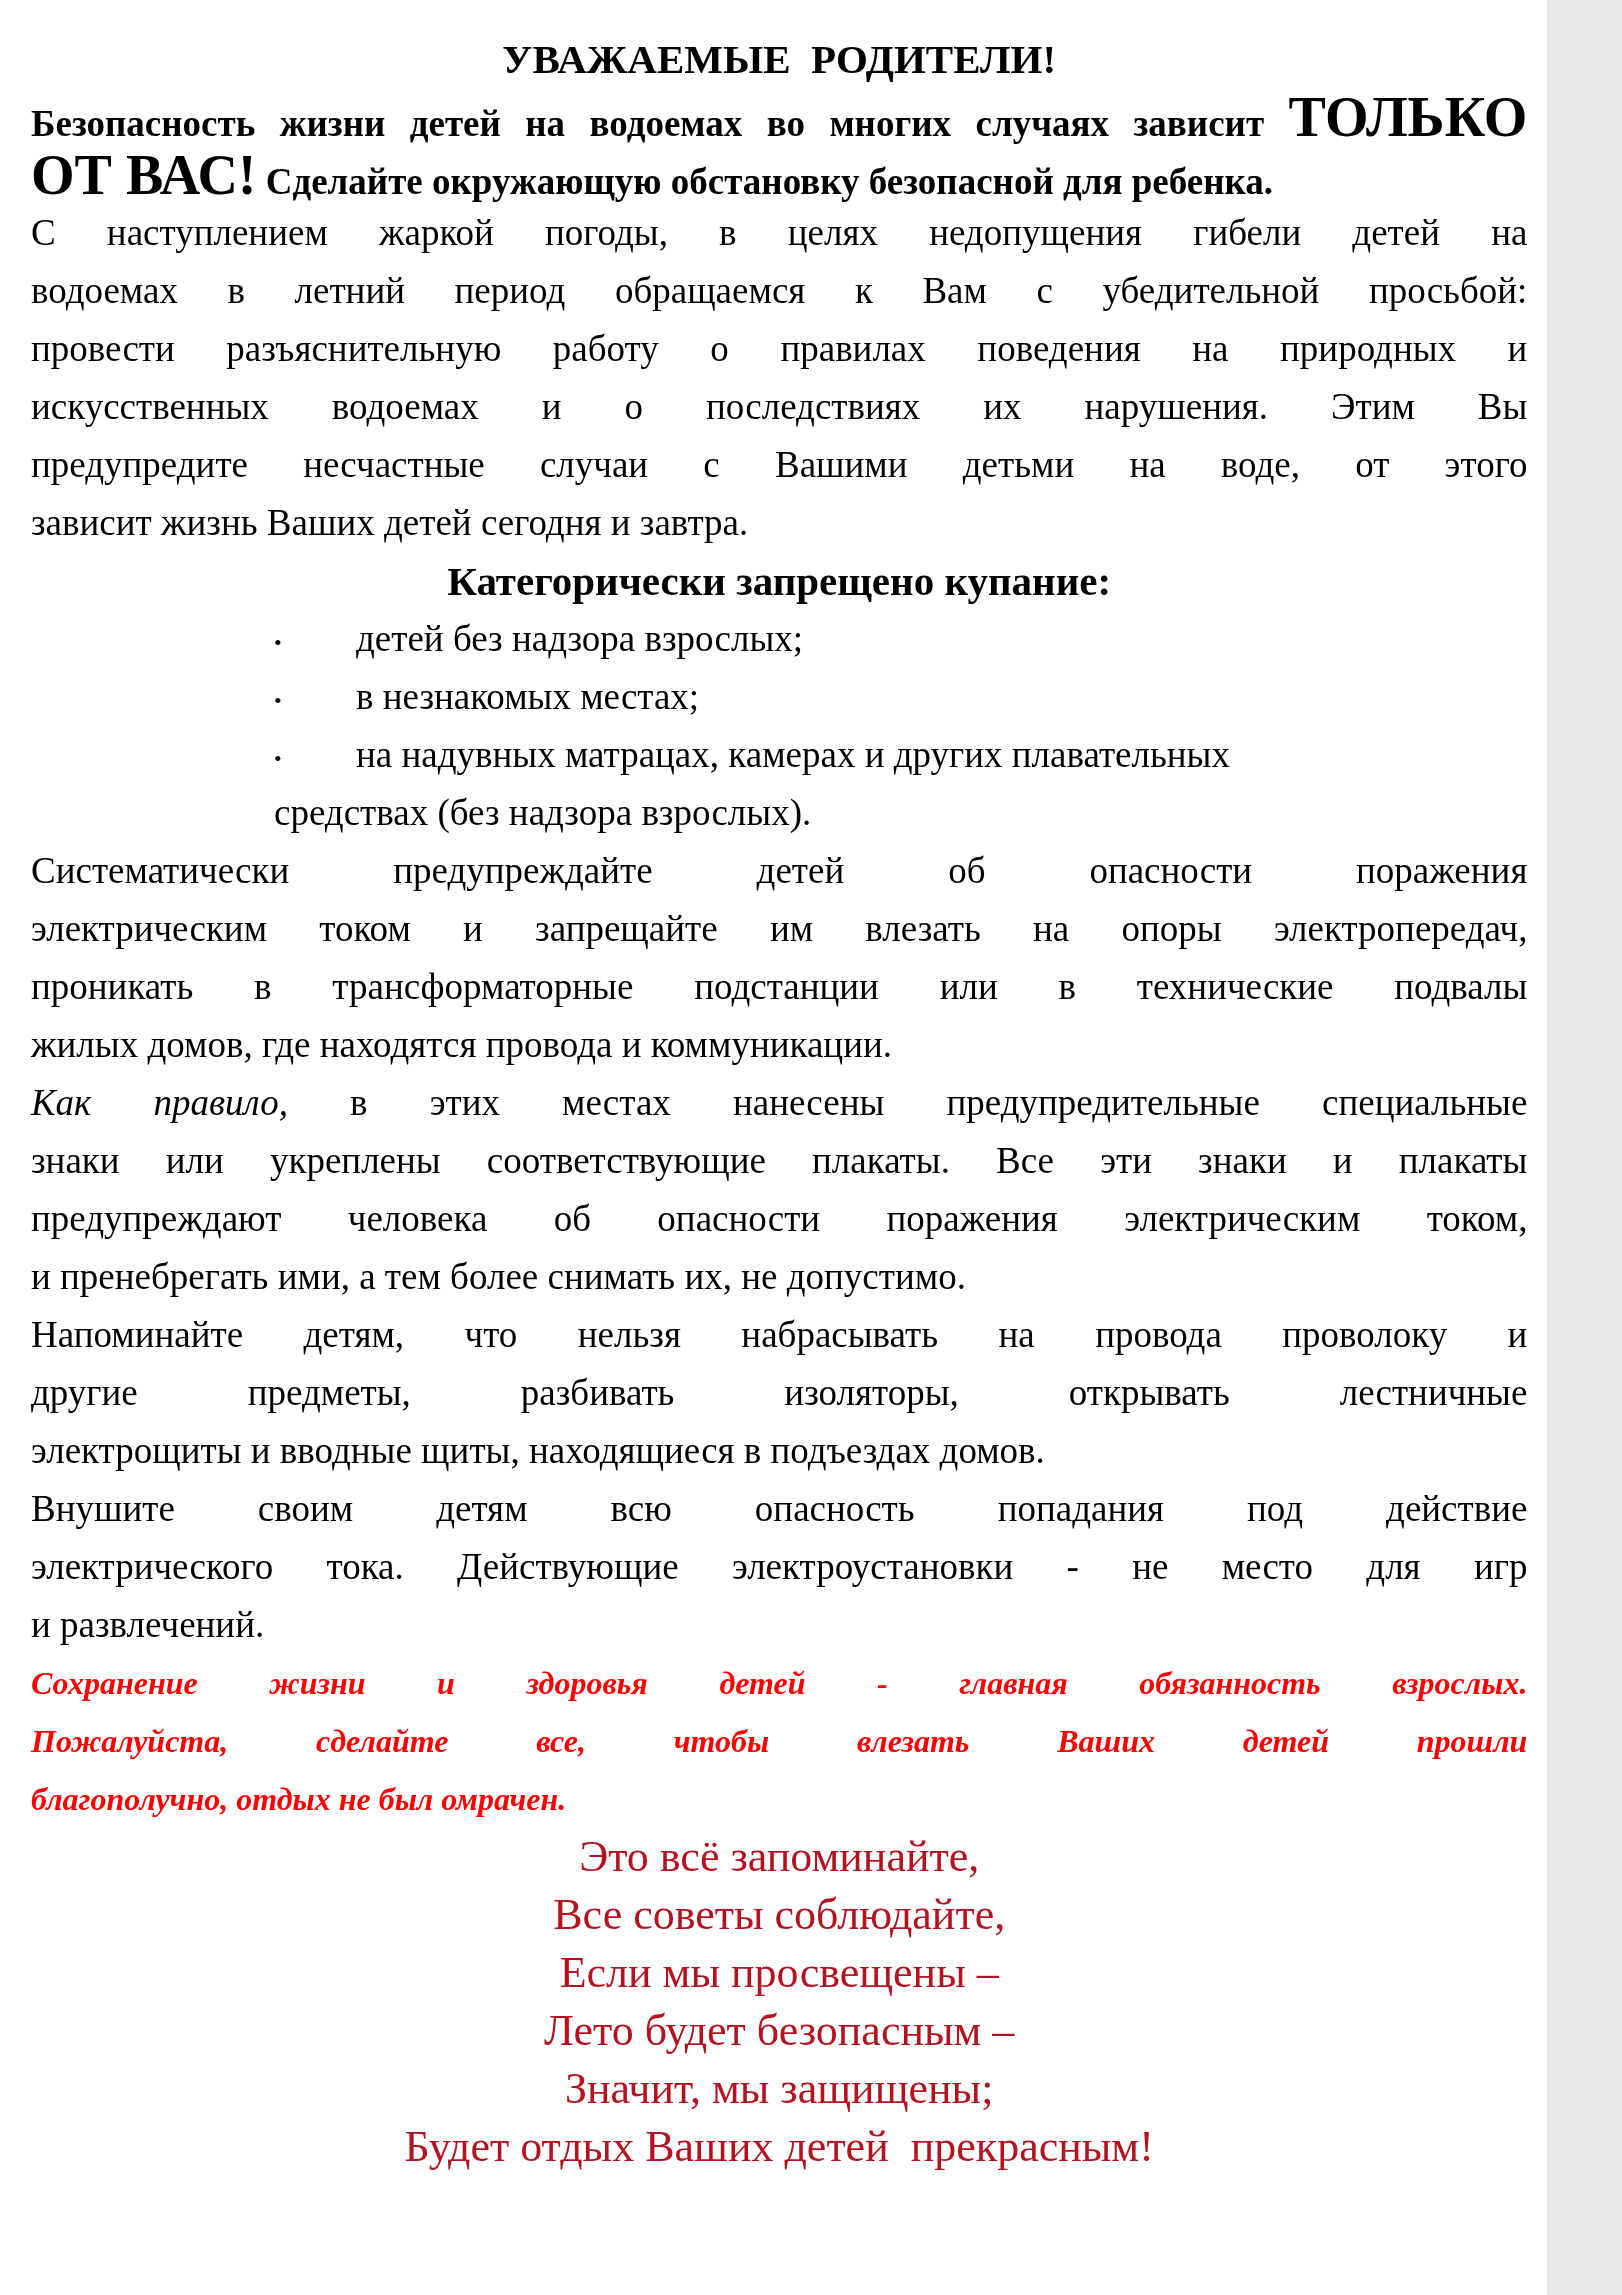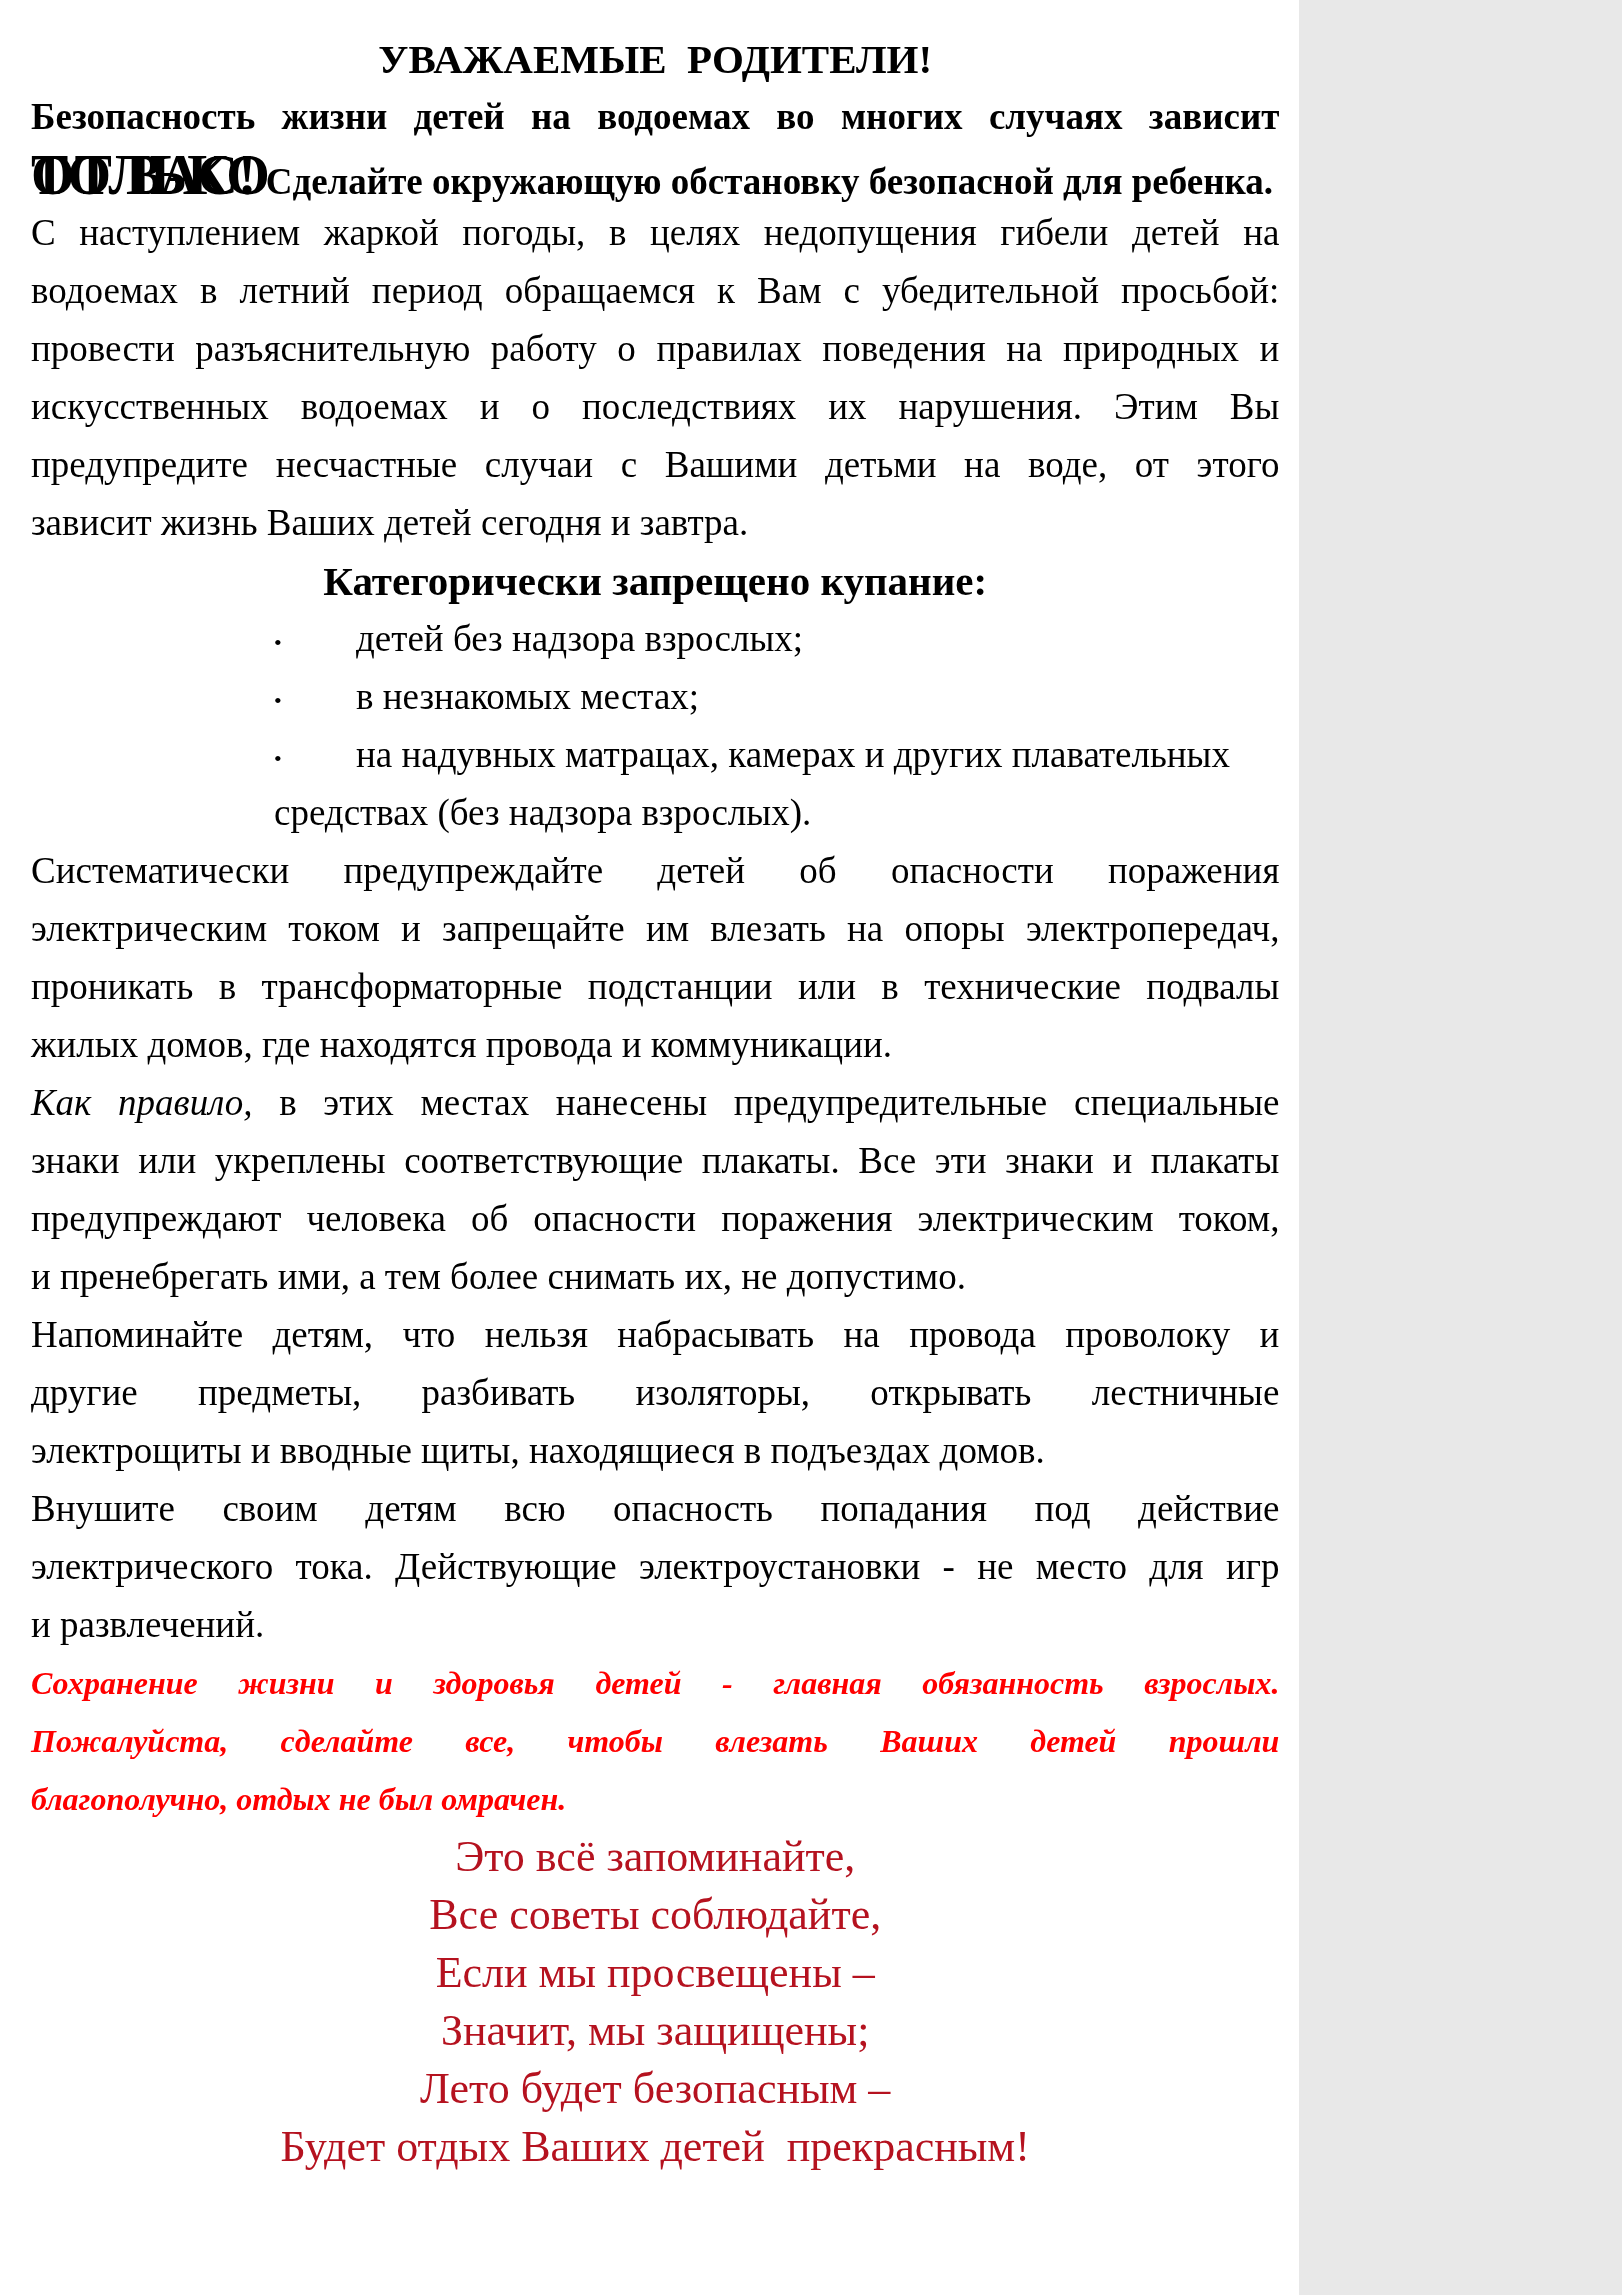--- a/index.html
+++ b/index.html
@@ -1,18 +1,18 @@
 <!DOCTYPE html>
 <html style="--page-bg: #ffffff; --ink: #000000; --accent-red: #ff0000; --poem-red: #b5121f;font-size:10.5px"><head>
 <meta charset="utf-8">
 <style>
   html,body{margin:0;padding:0;background:#e8e8e8;}
   .page{
     position:relative;
-    width:1299px;height:2295px;
+    width:1547px;height:2295px;
     background:var(--page-bg,#ffffff);
     box-sizing:border-box;
     padding:30px 19.6px 0 31px;
     font-family:"Liberation Serif","DejaVu Serif",serif;
     color:var(--ink,#000000);
     overflow:hidden;
   }
   .line{
     height:58px;
     line-height:58px;
@@ -73,17 +73,17 @@
     <div class="line st-body a-left"><span class="s-plain">электрощиты и вводные щиты, находящиеся в подъездах домов.</span></div>
     <div class="line st-body a-just"><span class="s-plain">Внушите своим детям всю опасность попадания под действие</span></div>
     <div class="line st-body a-just"><span class="s-plain">электрического тока. Действующие электроустановки - не место для игр</span></div>
     <div class="line st-body a-left"><span class="s-plain">и развлечений.</span></div>
     <div class="line st-red a-just"><span class="s-plain">Сохранение жизни и здоровья детей - главная обязанность взрослых.</span></div>
     <div class="line st-red a-just"><span class="s-plain">Пожалуйста, сделайте все, чтобы влезать Ваших детей прошли</span></div>
     <div class="line st-red a-left"><span class="s-plain">благополучно, отдых не был омрачен.</span></div>
     <div class="line st-poem a-center"><span class="s-plain">Это всё запоминайте,</span></div>
     <div class="line st-poem a-center"><span class="s-plain">Все советы соблюдайте,</span></div>
     <div class="line st-poem a-center"><span class="s-plain">Если мы просвещены –</span></div>
+    <div class="line st-poem a-center"><span class="s-plain">Лето будет безопасным –</span></div>
     <div class="line st-poem a-center"><span class="s-plain">Значит, мы защищены;</span></div>
-    <div class="line st-poem a-center"><span class="s-plain">Лето будет безопасным –</span></div>
     <div class="line st-poem a-center"><span class="s-plain">Будет отдых Ваших детей&nbsp; прекрасным!</span></div>
   </div>
 
 
 </body></html>

